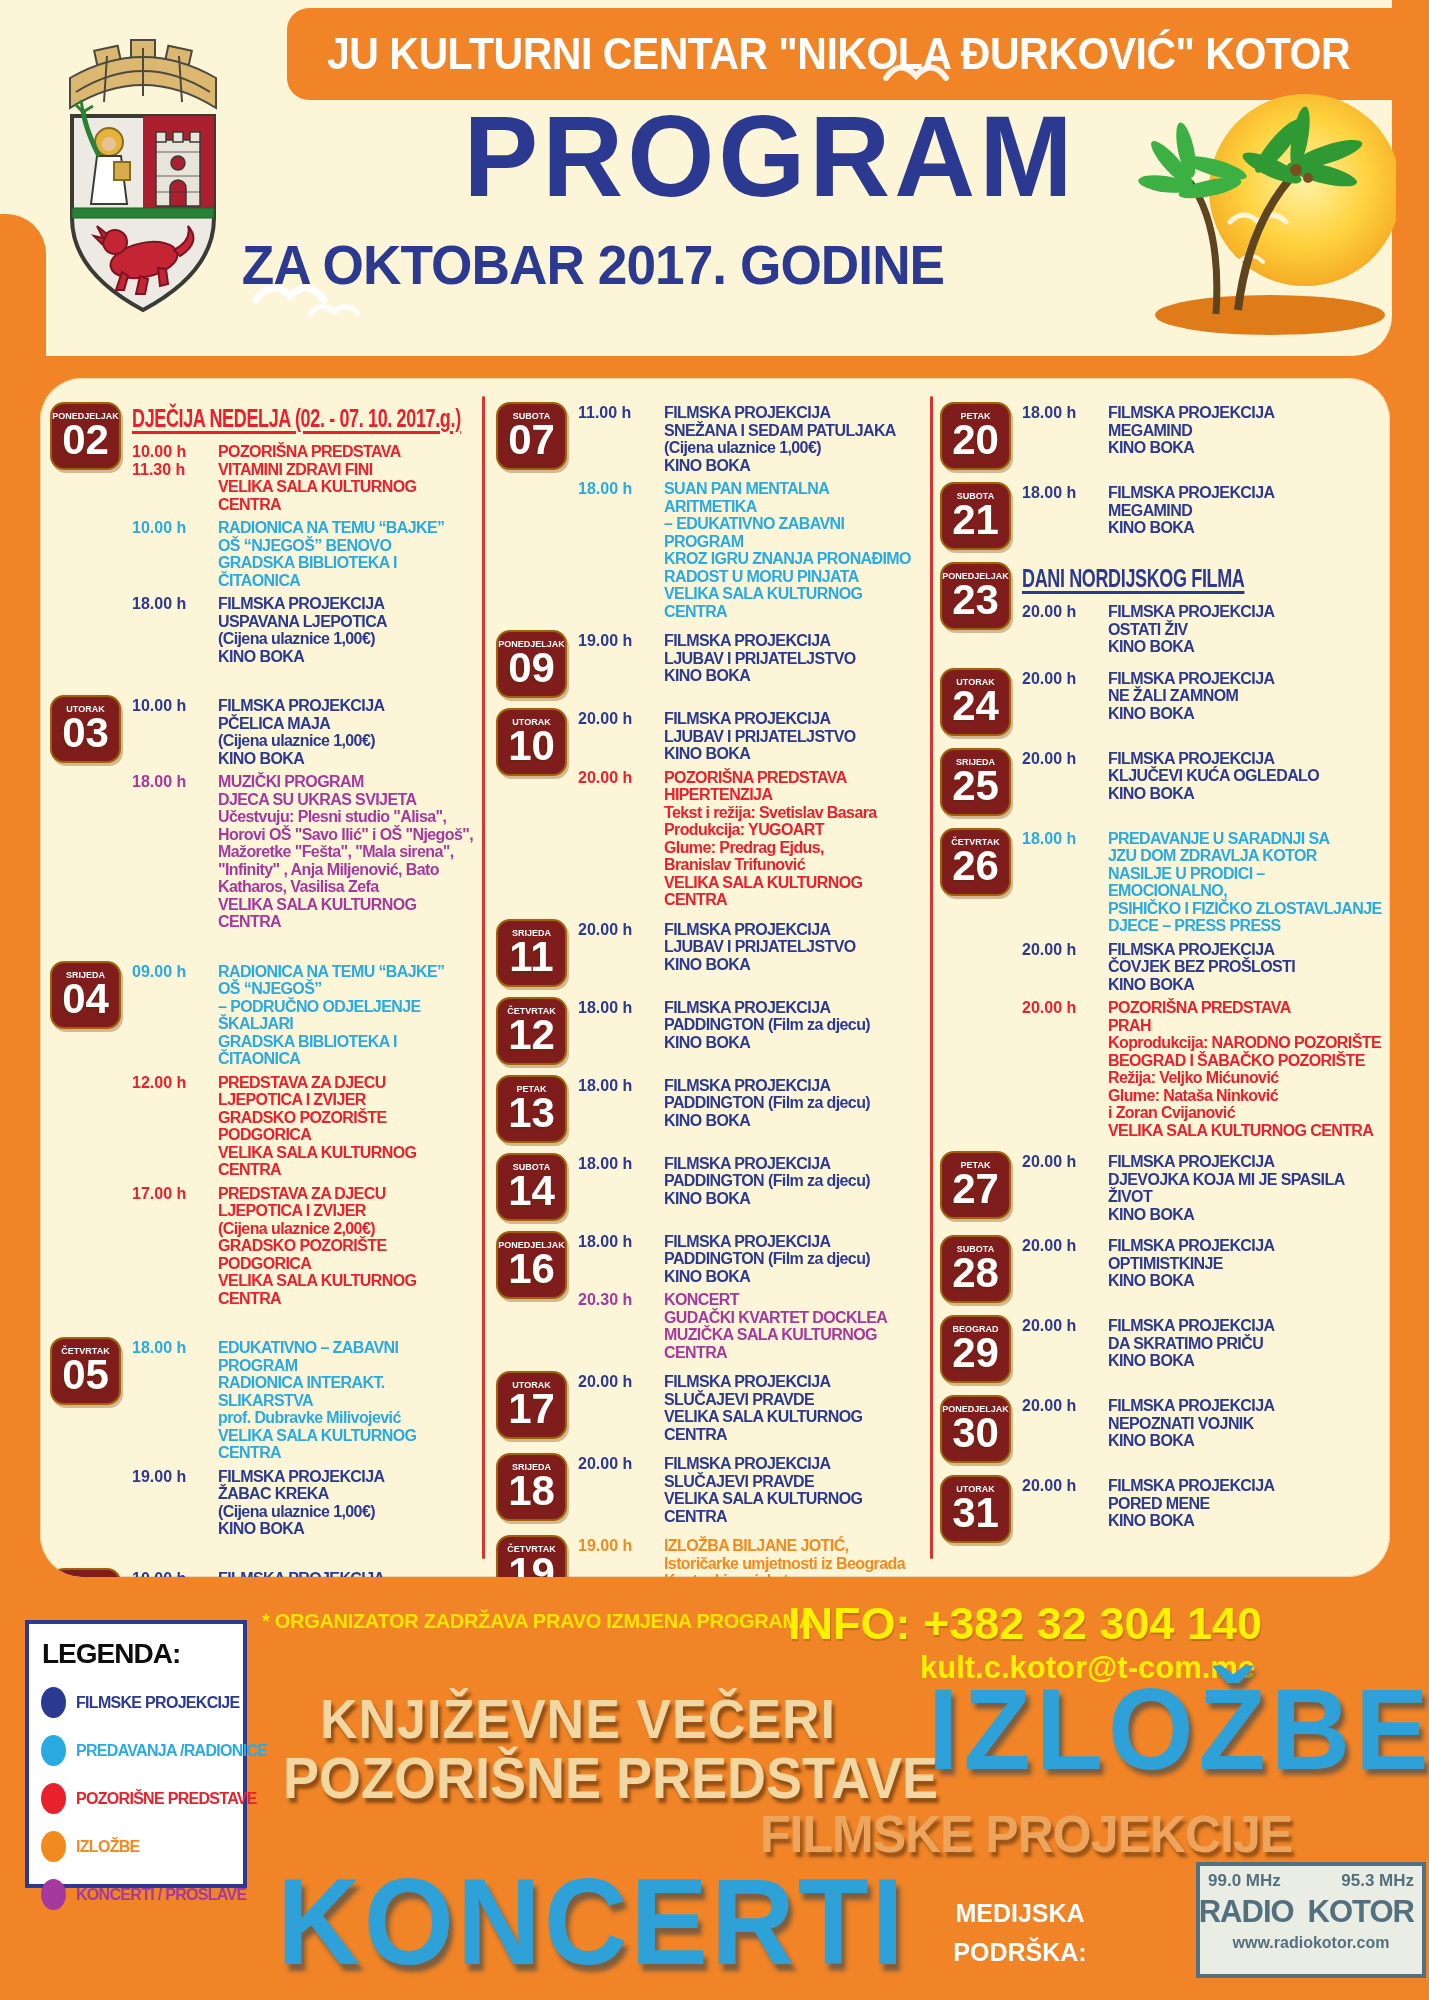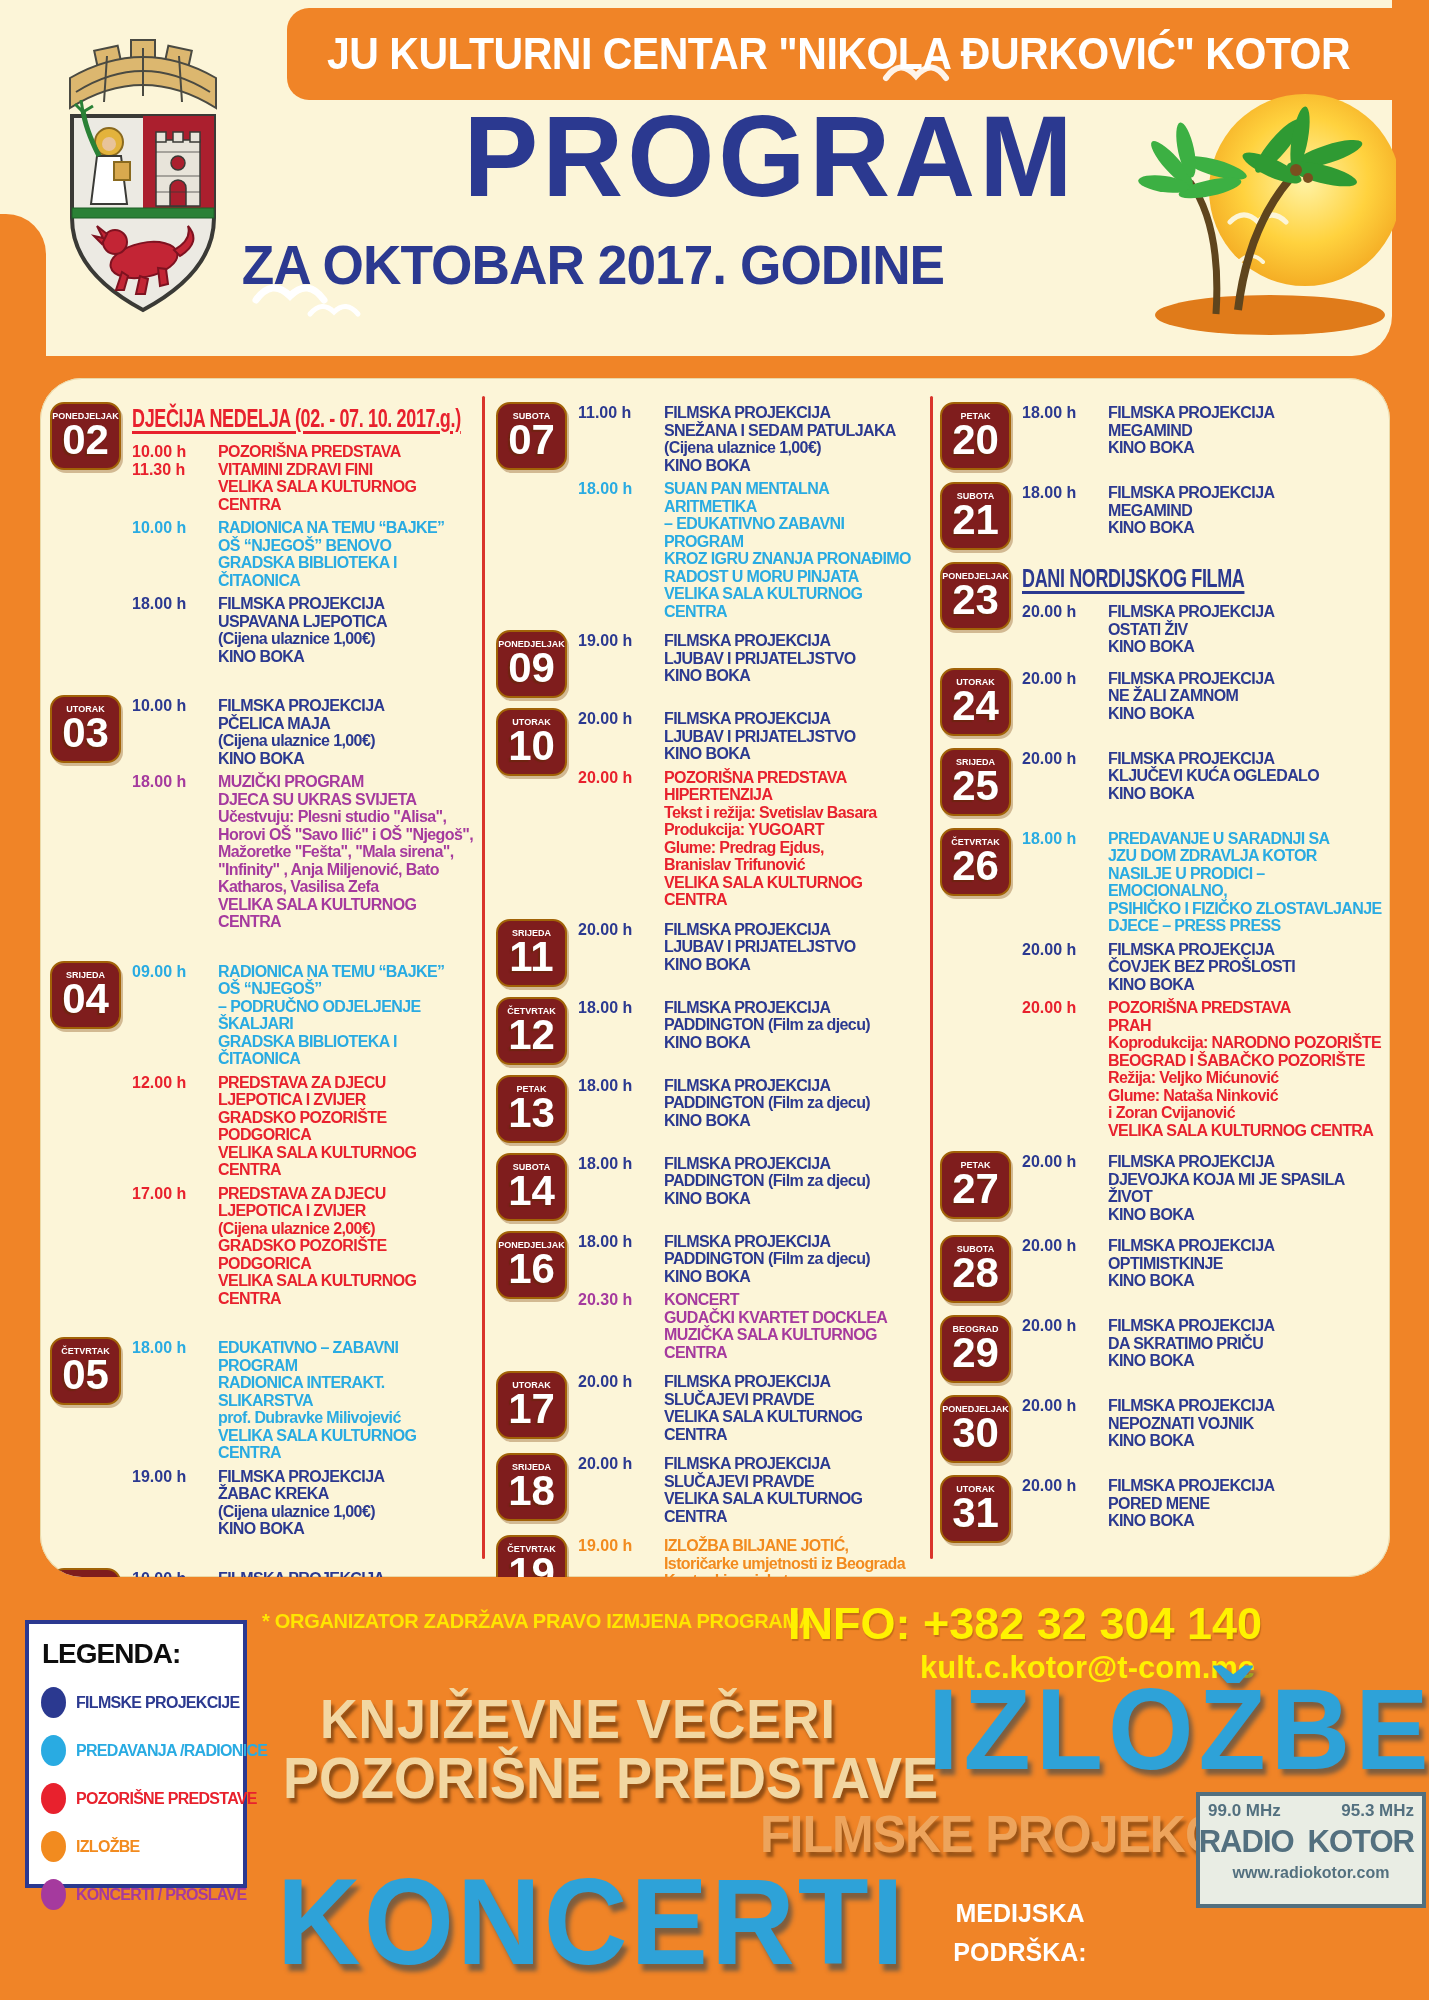--- a/index.html
+++ b/index.html
@@ -104,21 +104,21 @@
   #w-knj{left:320px;top:1688px;font-size:52px;letter-spacing:1px;}
   #w-poz{left:283px;top:1746px;font-size:54px;letter-spacing:0px;}
   #w-izl{left:928px;top:1662px;font-size:110px;letter-spacing:5px;}
   #w-fil{left:760px;top:1804px;font-size:50px;letter-spacing:-1px;}
   #w-kon{left:277px;top:1852px;font-size:116px;letter-spacing:3px;}
   .medijska{
     position:absolute;left:935px;top:1894px;width:170px;text-align:center;
     color:#ffffff;font-size:25px;font-weight:bold;line-height:1.55;white-space:pre-line;
   }
   .radio{
-    position:absolute;left:1196px;top:1792px;width:230px;height:116px;
+    position:absolute;left:1196px;top:1862px;width:230px;height:116px;
     background:#e9ede4;border:4px solid #53707f;box-sizing:border-box;color:#53707f;
     padding:5px 8px;
   }
   .radio-row1{display:flex;justify-content:space-between;font-size:17px;font-weight:bold;}
   .radio-row2{display:flex;align-items:center;justify-content:flex-end;margin-top:3px;font-size:31px;font-weight:bold;letter-spacing:-1px;}
   .radio-row2 .mic{margin:0 7px;}
   .radio-url{margin-top:4px;text-align:center;font-size:16px;font-weight:bold;}
 </style>
 </head>
 <body>

